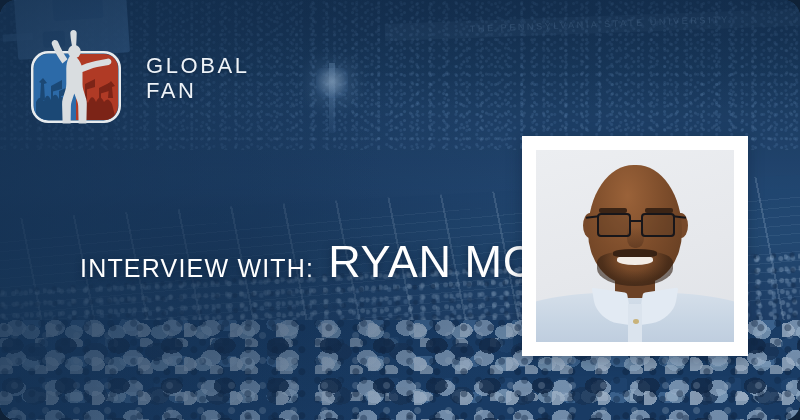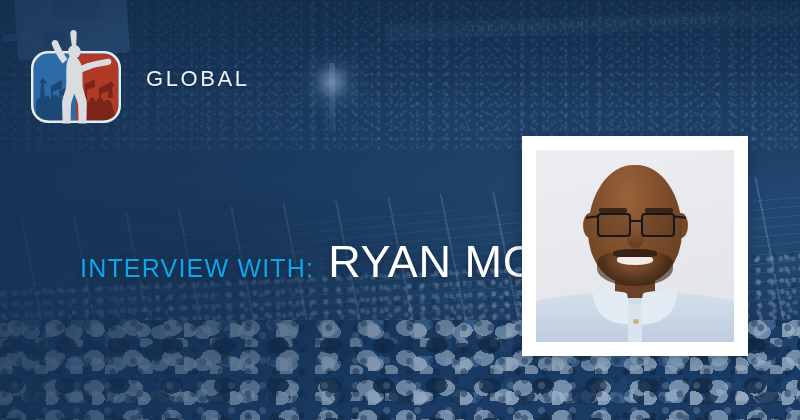--- a/index.html
+++ b/index.html
@@ -10,20 +10,21 @@
   body {
     font-family: "Liberation Sans", sans-serif;
   }
 
   #banner {
     position: relative;
     width: 800px;
     height: 420px;
     overflow: hidden;
     background: #1e4269;
+    border-radius: 17px;
   }
 
   
   .bg-layer {
     position: absolute;
     inset: 0;
     pointer-events: none;
   }
 
   
@@ -223,21 +224,21 @@
   
   #headline {
     position: absolute;
     left: 80px; top: 236px;
     display: flex;
     align-items: baseline;
     gap: 14px;
     white-space: nowrap;
   }
   #headline-label {
-    color: #0ea5e9;
+    color: #ffffff;
     font-size: 25px;
     font-weight: 400;
     letter-spacing: 1.2px;
     text-shadow: 0 2px 6px rgba(10,28,52,.65);
   }
   #headline-name {
     color: #ffffff;
     font-size: 45px;
     font-weight: 400;
     letter-spacing: 0.6px;
@@ -492,20 +493,21 @@
           M43.5 31.2
           C40.2 26.6 36.6 20.4 34.2 14.2
           C33.5 12.4 31.5 11.5 29.8 12.2
           C28.0 12.9 27.2 14.9 27.9 16.6
           C30.6 23.6 34.6 30.5 38.4 35.6 Z"></path>
       </svg>
     </div>
 
     <div id="logo-wordmark">
       <div>GLOBAL</div>
+      <div>FAN</div>
     </div>
   </div>
 
   <div id="headline">
     <span id="headline-label">INTERVIEW WITH:</span>
     <span id="headline-name">RYAN MCNEIL</span>
   </div>
 
   <div id="portrait-frame">
     <div id="portrait-photo">

